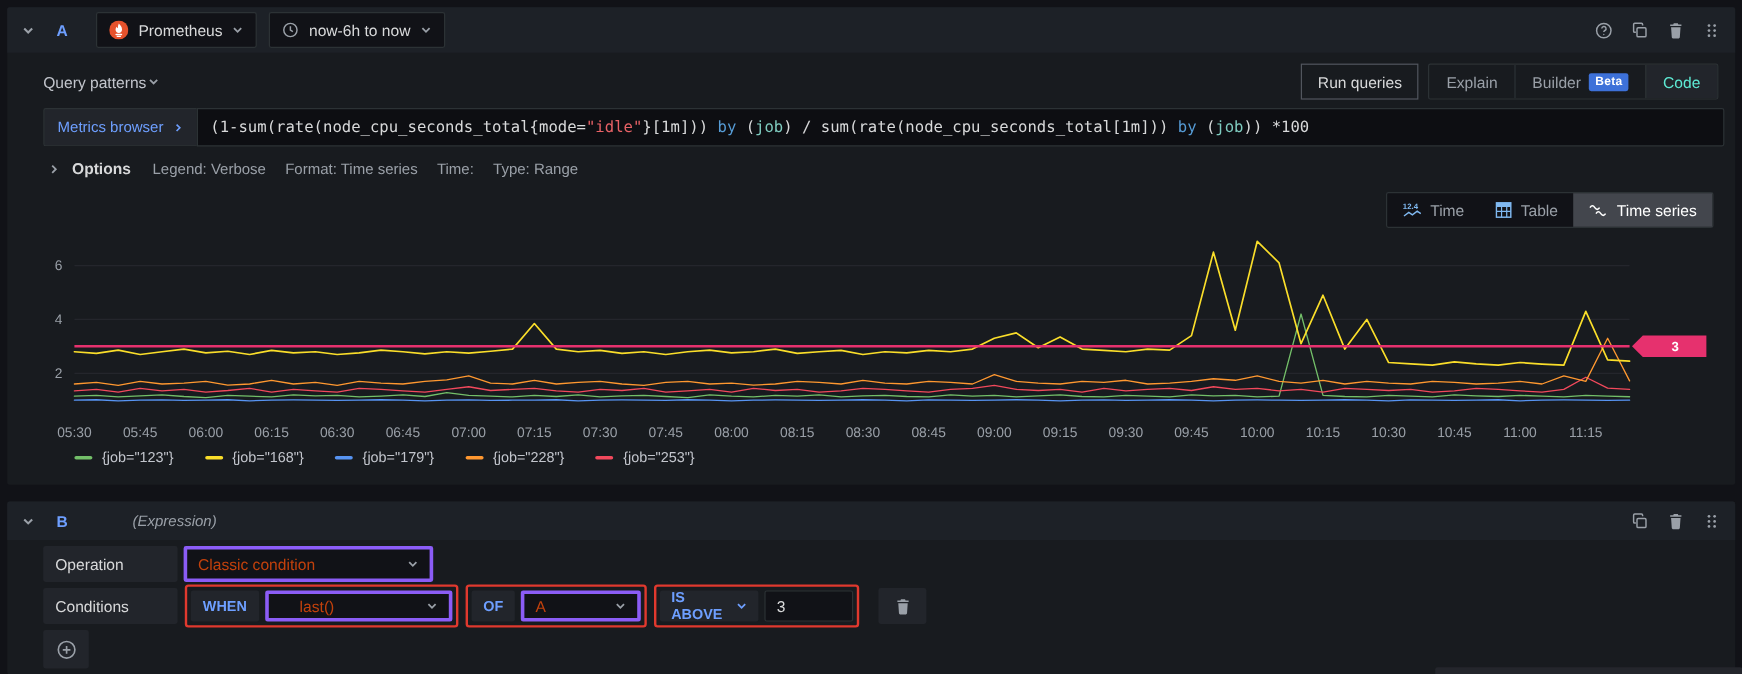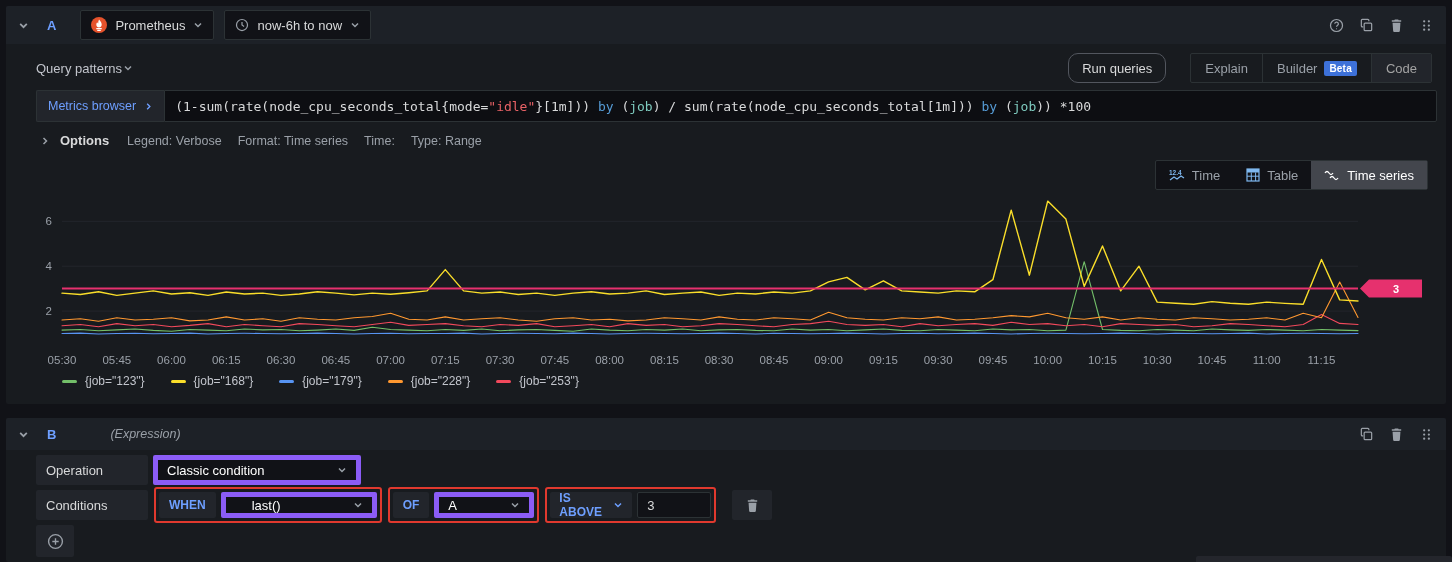--- a/index.html
+++ b/index.html
@@ -21,26 +21,26 @@
   .phead-b { height:32px; }
   .icon { display:inline-flex; align-items:center; color:#9aa0a8; line-height:0; }
   .ref { color:#6e9fff; font-weight:700; font-size:13px; margin:0 14px 0 8px; }
   .picker { display:flex; align-items:center; gap:8px; height:30px; background:#111217;
             border:1px solid #2c3235; border-radius:2px; padding:0 10px; color:#d8d9da; cursor:pointer; }
   .hicons { margin-left:auto; display:flex; gap:15px; align-items:center; }
   .hicons .icon { cursor:pointer; }
 
   .row2 { position:absolute; top:46px; left:30px; right:14px; height:32px; display:flex; align-items:center; }
   .qpat { display:flex; gap:1px; align-items:center; color:#c2c5cc; cursor:pointer; }
-  .btn-run { height:30px; padding:0 13px; background:transparent; border:1px solid #52565e; border-radius:10px;
-             color:#d8d9da; font-size:13px; font-family:inherit; margin-left:auto; margin-right:24px; cursor:pointer; }
+  .btn-run { height:30px; padding:0 13px; background:transparent; border:1px solid #52565e; border-radius:0;
+             color:#d8d9da; font-size:13px; font-family:inherit; margin-left:auto; margin-right:8px; cursor:pointer; }
   .modegrp { display:flex; height:30px; border:1px solid #2c3235; border-radius:2px; overflow:hidden; align-items:stretch; }
   .mode { display:flex; align-items:center; padding:0 14px; color:#9aa0a8; border-left:1px solid #2c3235; cursor:pointer; }
   .mode:first-child { border-left:none; }
-  .mode.active { color:#a3a3a3; background:#22252b; }
+  .mode.active { color:#5eead4; background:#22252b; }
   .beta { margin-left:7px; background:#3d71d9; color:#fff; font-size:10px; font-weight:700;
           padding:2px 5px; border-radius:2px; letter-spacing:.2px; }
 
   .qrow { position:absolute; top:84px; left:30px; right:9px; height:32px; display:flex; }
   .mbrowser { display:flex; align-items:center; gap:8px; padding:0 11px; background:#22252b;
               border:1px solid #2c3235; border-right:none; border-radius:2px 0 0 2px;
               color:#6e9fff; font-size:12.5px; font-weight:500; cursor:pointer; white-space:nowrap; }
   .qfield { flex:1; background:#0d0e12; border:1px solid #2c3235; border-radius:0 2px 2px 0;
             display:flex; align-items:center; padding:0 10px; white-space:pre; overflow:hidden;
             font-family:"DejaVu Sans Mono","Liberation Mono",monospace; font-size:13px; color:#d8d9da; cursor:text; }
@@ -57,22 +57,22 @@
 
   .chart-svg { position:absolute; left:0; top:186px; }
   .legend { position:absolute; left:56px; top:368px; display:flex; gap:26px; font-size:12px; color:#c2c5cc; align-items:center; }
   .legitem { display:flex; align-items:center; cursor:pointer; }
   .sw { display:inline-block; width:15px; height:3px; border-radius:2px; margin-right:8px; }
 
   .subtitle { font-style:italic; color:#9aa0a8; font-size:12.5px; margin-left:30px; }
   .blabel { width:112px; height:30px; background:#22252b; border-radius:2px; display:flex;
             align-items:center; padding:0 10px; color:#d8d9da; flex:none; }
   .brow1 { position:absolute; top:37px; left:30px; display:flex; gap:5px; align-items:center; }
-  .select { height:30px; background:#111217; border:5px solid #8b5cf6; border-radius:2px; display:flex;
-            align-items:center; justify-content:space-between; padding:0 9px; color:#ffffff; cursor:pointer; gap:10px; }
+  .select { height:30px; background:#111217; border:3px solid #8b5cf6; border-radius:2px; display:flex;
+            align-items:center; justify-content:space-between; padding:0 9px; color:#c2410c; cursor:pointer; gap:10px; }
   .op-select { width:208px; }
   .brow2 { position:absolute; top:68px; left:30px; height:38px; display:flex; gap:6px; align-items:center; }
   .hl { display:flex; gap:5px; align-items:center; border:2px solid #e0392e; border-radius:3px; padding:3px; }
   .cond-chip { height:26px; background:#22252b; border-radius:2px; display:flex; align-items:center;
                padding:0 10px; color:#6e9fff; font-size:12px; font-weight:700; }
   .hl .select { height:26px; }
   .evalsel { background:#22252b; border:none; color:#6e9fff; font-size:12px; font-weight:700; }
   .valinput { width:74px; height:26px; background:#111217; border:1px solid #2c3235; border-radius:2px;
               color:#d8d9da; font-size:13px; padding:0 9px; font-family:inherit; }
   .trashbtn { width:40px; height:30px; background:#22252b; border:none; border-radius:2px; color:#b4b7bd;

